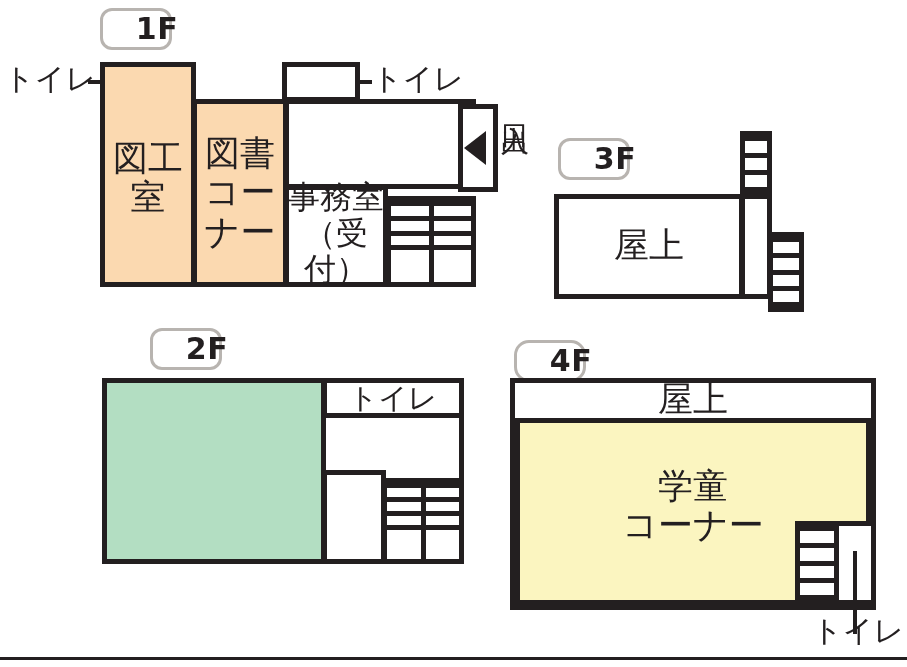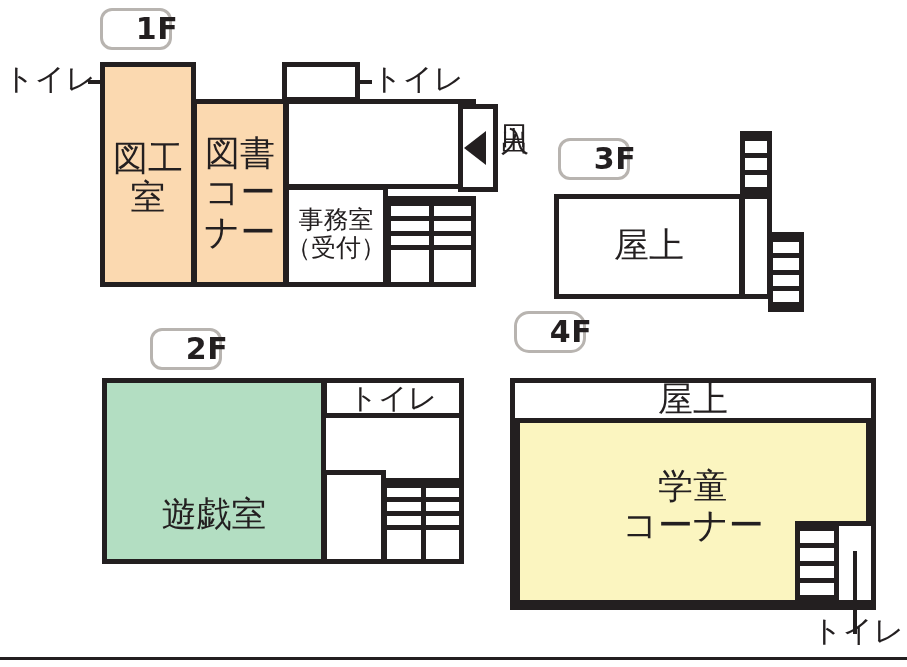--- a/index.html
+++ b/index.html
@@ -160,21 +160,21 @@
   <div class="room fill-peach" style="left:100px; top:62px; width:96px; height:225px;"></div>
   <div class="rlabel" style="left:100px; top:158px; width:96px; height:40px;">図工室</div>
 
   <div class="room fill-peach" style="left:192px; top:99px; width:96px; height:188px;"></div>
   <div class="rlabel" style="left:192px; top:160px; width:96px; height:66px;">図書
 コーナー</div>
 
   <div class="room fill-white" style="left:284px; top:99px; width:192px; height:90px;"></div>
 
   <div class="room fill-white" style="left:284px; top:185px; width:104px; height:102px;"></div>
-  <div class="rlabel" style="left:284px; top:198px; width:104px; height:72px; font-size:25px;">事務室
+  <div class="rlabel" style="left:284px; top:198px; width:104px; height:72px; font-size:32px;">事務室
 （受付）</div>
 
   <div class="stairs two-col" style="left:386px; top:196px; width:90px; height:91px;">
     <div class="col">
       <div class="tread"></div>
       <div class="tread"></div>
       <div class="tread"></div>
       <div class="tread"></div>
       <div style="flex:0 0 22px"></div>
     </div>
@@ -211,21 +211,20 @@
     <div class="tread"></div>
     <div class="tread"></div>
     <div class="tread"></div>
   </div>
 
   <div class="floor-badge" style="left:102px; top:328px; width:72px; height:42px;margin-left:48px;">2F</div>
 
   <div class="room fill-white" style="left:102px; top:378px; width:362px; height:186px;"></div>
 
   <div class="room fill-green" style="left:102px; top:378px; width:224px; height:186px;"></div>
-  <div class="rlabel" style="left:102px; top:495px; width:224px; height:40px;">遊戯室</div>
 
   <div class="room fill-white" style="left:322px; top:378px; width:142px; height:40px;"></div>
   <div class="rlabel" style="left:322px; top:382px; width:142px; height:32px; font-size:29px;">トイレ</div>
 
   <div class="room fill-white" style="left:322px; top:470px; width:64px; height:94px;"></div>
 
   <div class="stairs two-col" style="left:382px; top:478px; width:82px; height:86px;">
     <div class="col">
       <div class="tread"></div>
       <div class="tread"></div>
@@ -235,21 +234,21 @@
     </div>
     <div class="col">
       <div class="tread"></div>
       <div class="tread"></div>
       <div class="tread"></div>
       <div class="tread"></div>
       <div style="flex:0 0 20px"></div>
     </div>
   </div>
 
-  <div class="floor-badge" style="left:514px; top:311px; width:72px; height:42px;border-radius:15px;">4F</div>
+  <div class="floor-badge" style="left:514px; top:340px; width:72px; height:42px;border-radius:15px;">4F</div>
 
   <div class="room fill-white" style="left:510px; top:378px; width:366px; height:232px;"></div>
 
   <div class="rlabel" style="left:510px; top:382px; width:366px; height:36px;">屋上</div>
 
   <div class="room fill-yellow" style="left:515px; top:418px; width:356px; height:187px;"></div>
   <div class="rlabel" style="left:515px; top:470px; width:356px; height:72px;">学童
 コーナー</div>
 
   <div class="room fill-white" style="left:834px; top:521px; width:42px; height:84px;"></div>

